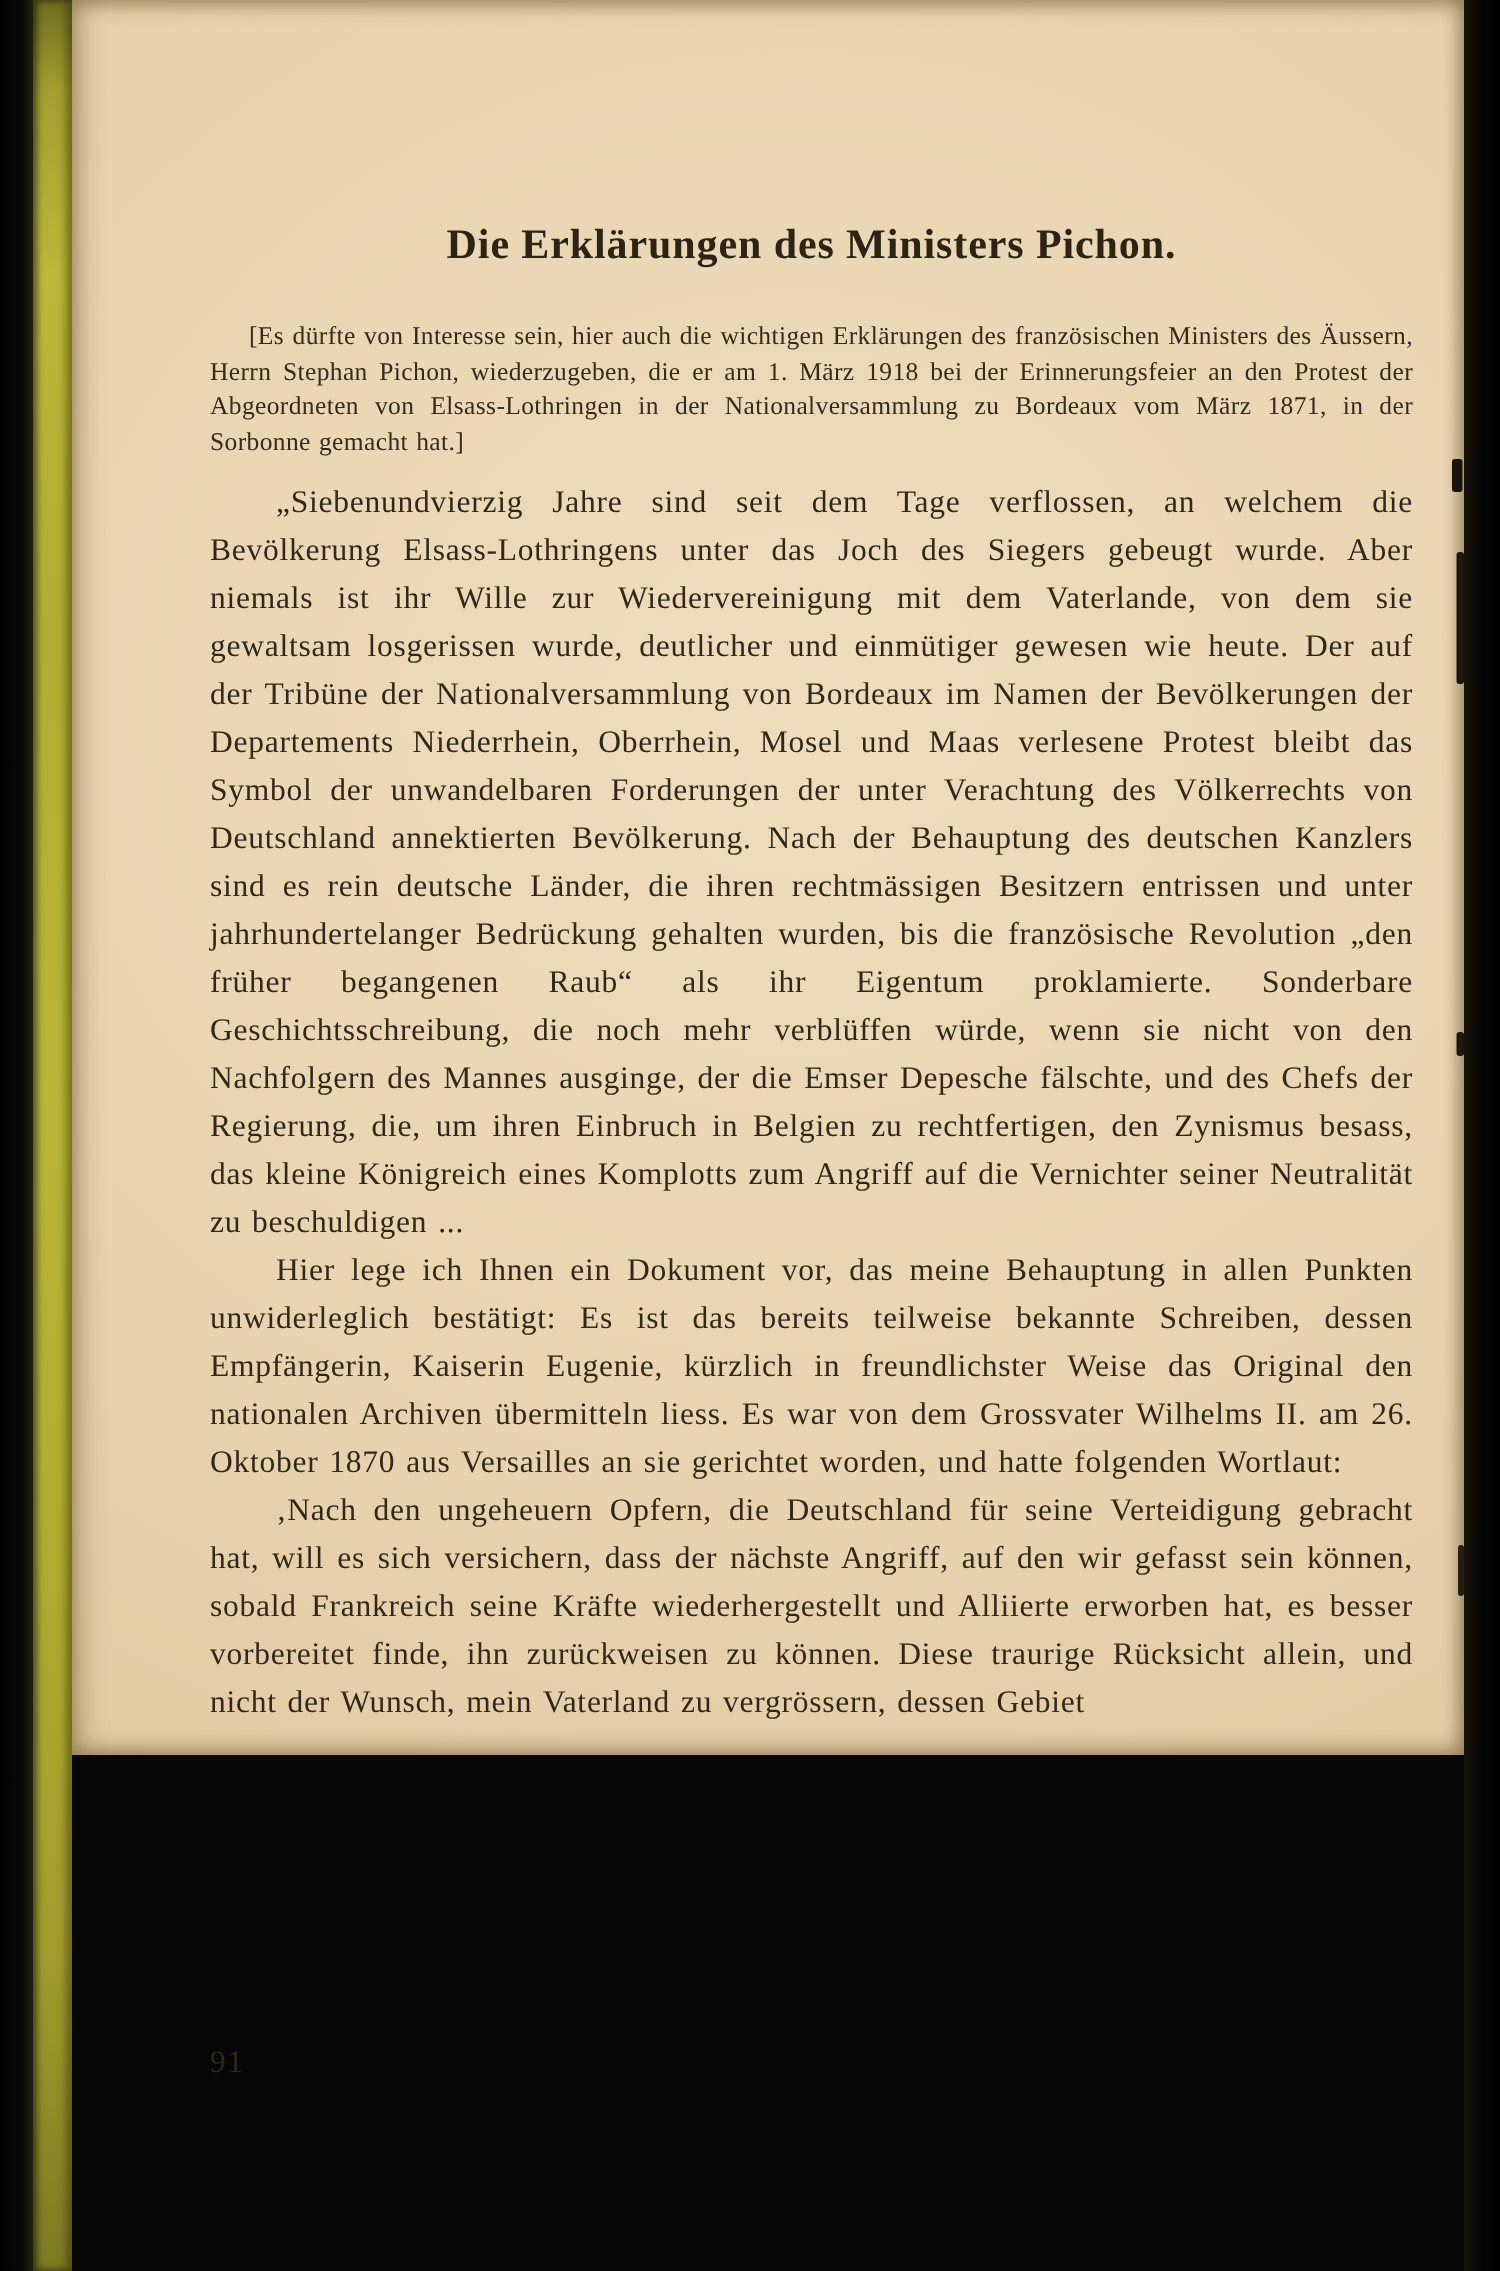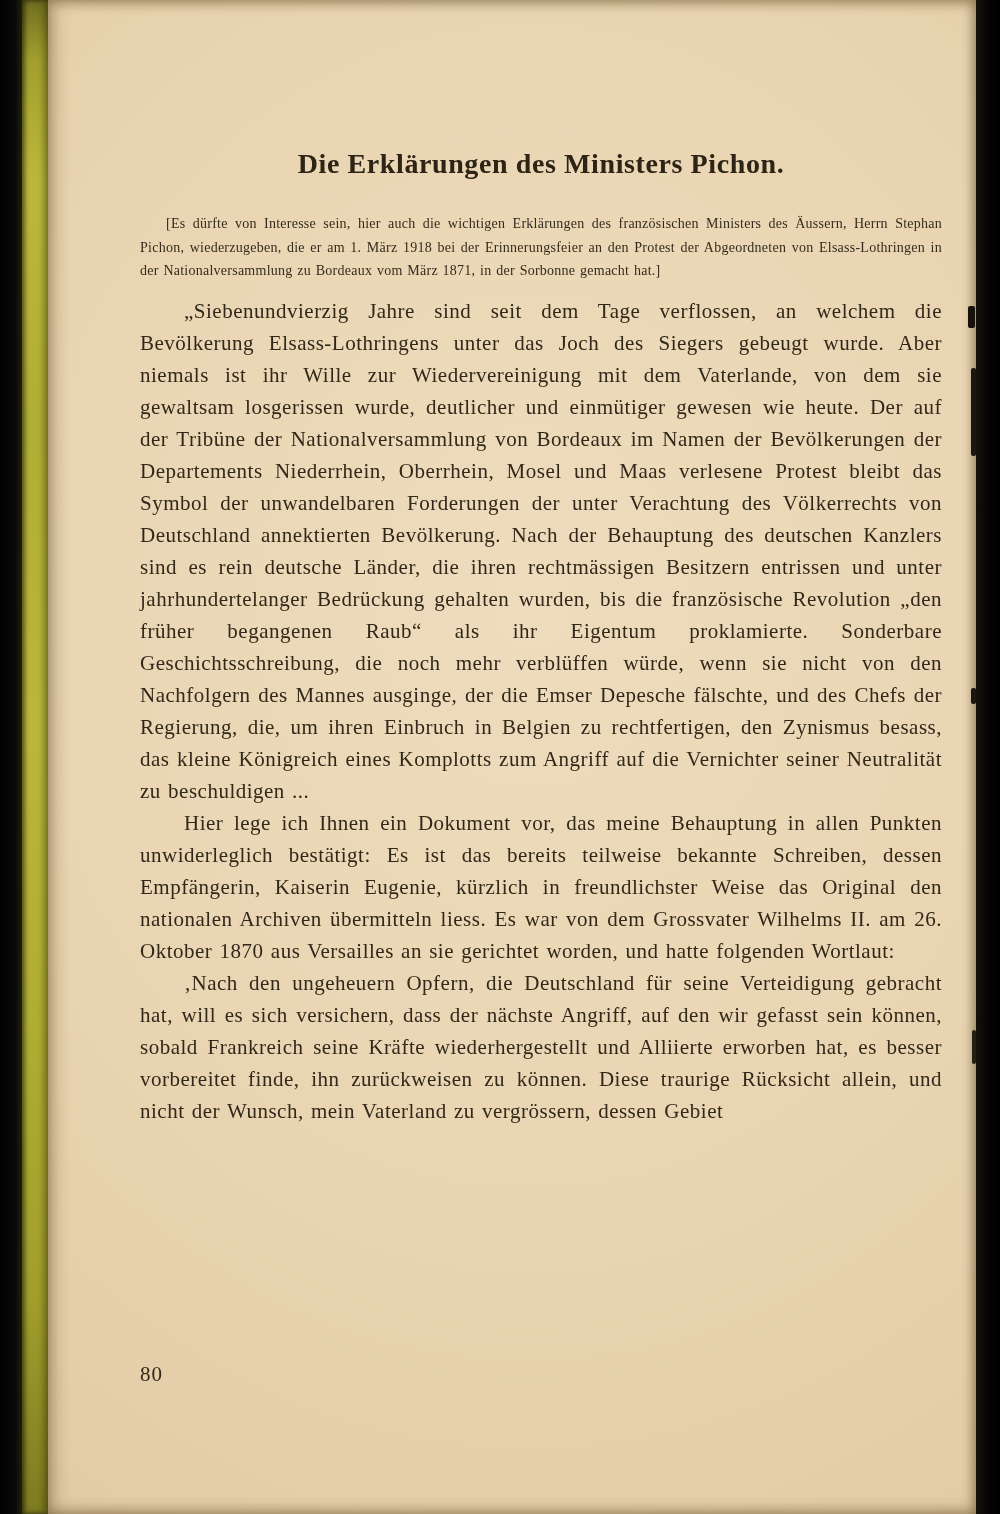--- a/index.html
+++ b/index.html
@@ -23,21 +23,21 @@
   .binding {
     position: absolute; left: 22px; top: 0;
     width: 26px; height: 100%;
     background: linear-gradient(180deg,
       #6f6d1f 0%, #a3a02f 4%, #bcb83b 12%, #b1ae35 28%,
       #bab73a 48%, #b0ad33 68%, #a19e2c 86%, #7d7b21 100%);
     box-shadow: inset -4px 0 6px rgba(40,35,5,0.45), inset 3px 0 4px rgba(0,0,0,0.5);
   }
   .paper {
     position: absolute; left: 48px; top: 0;
-    width: 928px; height: 1514px;
+    width: 928px; height: 1170px;
     background: radial-gradient(ellipse 120% 85% at 52% 40%,
       #eedcbd 0%, #e9d5b2 45%, #e3cda7 78%, #d8bf97 100%);
     box-shadow:
       inset 8px 0 16px rgba(95,72,30,0.28),
       inset -5px 0 10px rgba(60,45,20,0.25),
       inset 0 6px 10px rgba(95,72,30,0.18),
       inset 0 -6px 12px rgba(95,72,30,0.18);
   }
   .edge-right {
     position: absolute; right: 0; top: 0;
@@ -52,21 +52,21 @@
   .title {
     margin: 0 0 32px 0;
     font-size: 28px;
     font-weight: bold;
     text-align: center;
     letter-spacing: 0.6px;
     color: #2d2415;
   }
   .intro {
     margin: 0 0 12px 0;
-    font-size: 14px;
+    font-size: 17px;
     line-height: 23.5px;
     text-align: justify;
     text-indent: 26px;
     letter-spacing: 0.25px;
     word-spacing: 1px;
     color: #352b1c;
   }
   .para {
     margin: 0;
     font-size: 21px;
@@ -97,21 +97,21 @@
 
   <div class="paper">
     <div class="content">
       <h1 class="title">Die Erklärungen des Ministers Pichon.</h1>
       <p class="intro">[Es dürfte von Interesse sein, hier auch die wichtigen Erklärungen des französischen Ministers des Äussern, Herrn Stephan Pichon, wiederzugeben, die er am 1. März 1918 bei der Erinnerungsfeier an den Protest der Abgeordneten von Elsass-Lothringen in der Nationalversammlung zu Bordeaux vom März 1871, in der Sorbonne gemacht hat.]</p>
       <p class="para">„Siebenundvierzig Jahre sind seit dem Tage verflossen, an welchem die Bevölkerung Elsass-Lothringens unter das Joch des Siegers gebeugt wurde. Aber niemals ist ihr Wille zur Wiedervereinigung mit dem Vaterlande, von dem sie gewaltsam losgerissen wurde, deutlicher und einmütiger gewesen wie heute. Der auf der Tribüne der Nationalversammlung von Bordeaux im Namen der Bevölkerungen der Departements Niederrhein, Oberrhein, Mosel und Maas verlesene Protest bleibt das Symbol der unwandelbaren Forderungen der unter Verachtung des Völkerrechts von Deutschland annektierten Bevölkerung. Nach der Behauptung des deutschen Kanzlers sind es rein deutsche Länder, die ihren rechtmässigen Besitzern entrissen und unter jahrhundertelanger Bedrückung gehalten wurden, bis die französische Revolution „den früher begangenen Raub“ als ihr Eigentum proklamierte. Sonderbare Geschichtsschreibung, die noch mehr verblüffen würde, wenn sie nicht von den Nachfolgern des Mannes ausginge, der die Emser Depesche fälschte, und des Chefs der Regierung, die, um ihren Einbruch in Belgien zu rechtfertigen, den Zynismus besass, das kleine Königreich eines Komplotts zum Angriff auf die Vernichter seiner Neutralität zu beschuldigen ...</p>
       <p class="para">Hier lege ich Ihnen ein Dokument vor, das meine Behauptung in allen Punkten unwiderleglich bestätigt: Es ist das bereits teilweise bekannte Schreiben, dessen Empfängerin, Kaiserin Eugenie, kürzlich in freundlichster Weise das Original den nationalen Archiven übermitteln liess. Es war von dem Grossvater Wilhelms II. am 26. Oktober 1870 aus Versailles an sie gerichtet worden, und hatte folgenden Wortlaut:</p>
       <p class="para">‚Nach den ungeheuern Opfern, die Deutschland für seine Verteidigung gebracht hat, will es sich versichern, dass der nächste Angriff, auf den wir gefasst sein können, sobald Frankreich seine Kräfte wiederhergestellt und Alliierte erworben hat, es besser vorbereitet finde, ihn zurückweisen zu können. Diese traurige Rücksicht allein, und nicht der Wunsch, mein Vaterland zu vergrössern, dessen Gebiet</p>
     </div>
 
-    <div class="pagenum">80</div>
+    <div class="pagenum">91</div>
 
     <div class="mark mark1"></div>
     <div class="mark mark2"></div>
     <div class="mark mark3"></div>
     <div class="mark mark4"></div>
   </div>
 
   <div class="edge-right"></div>
 </div>
 

